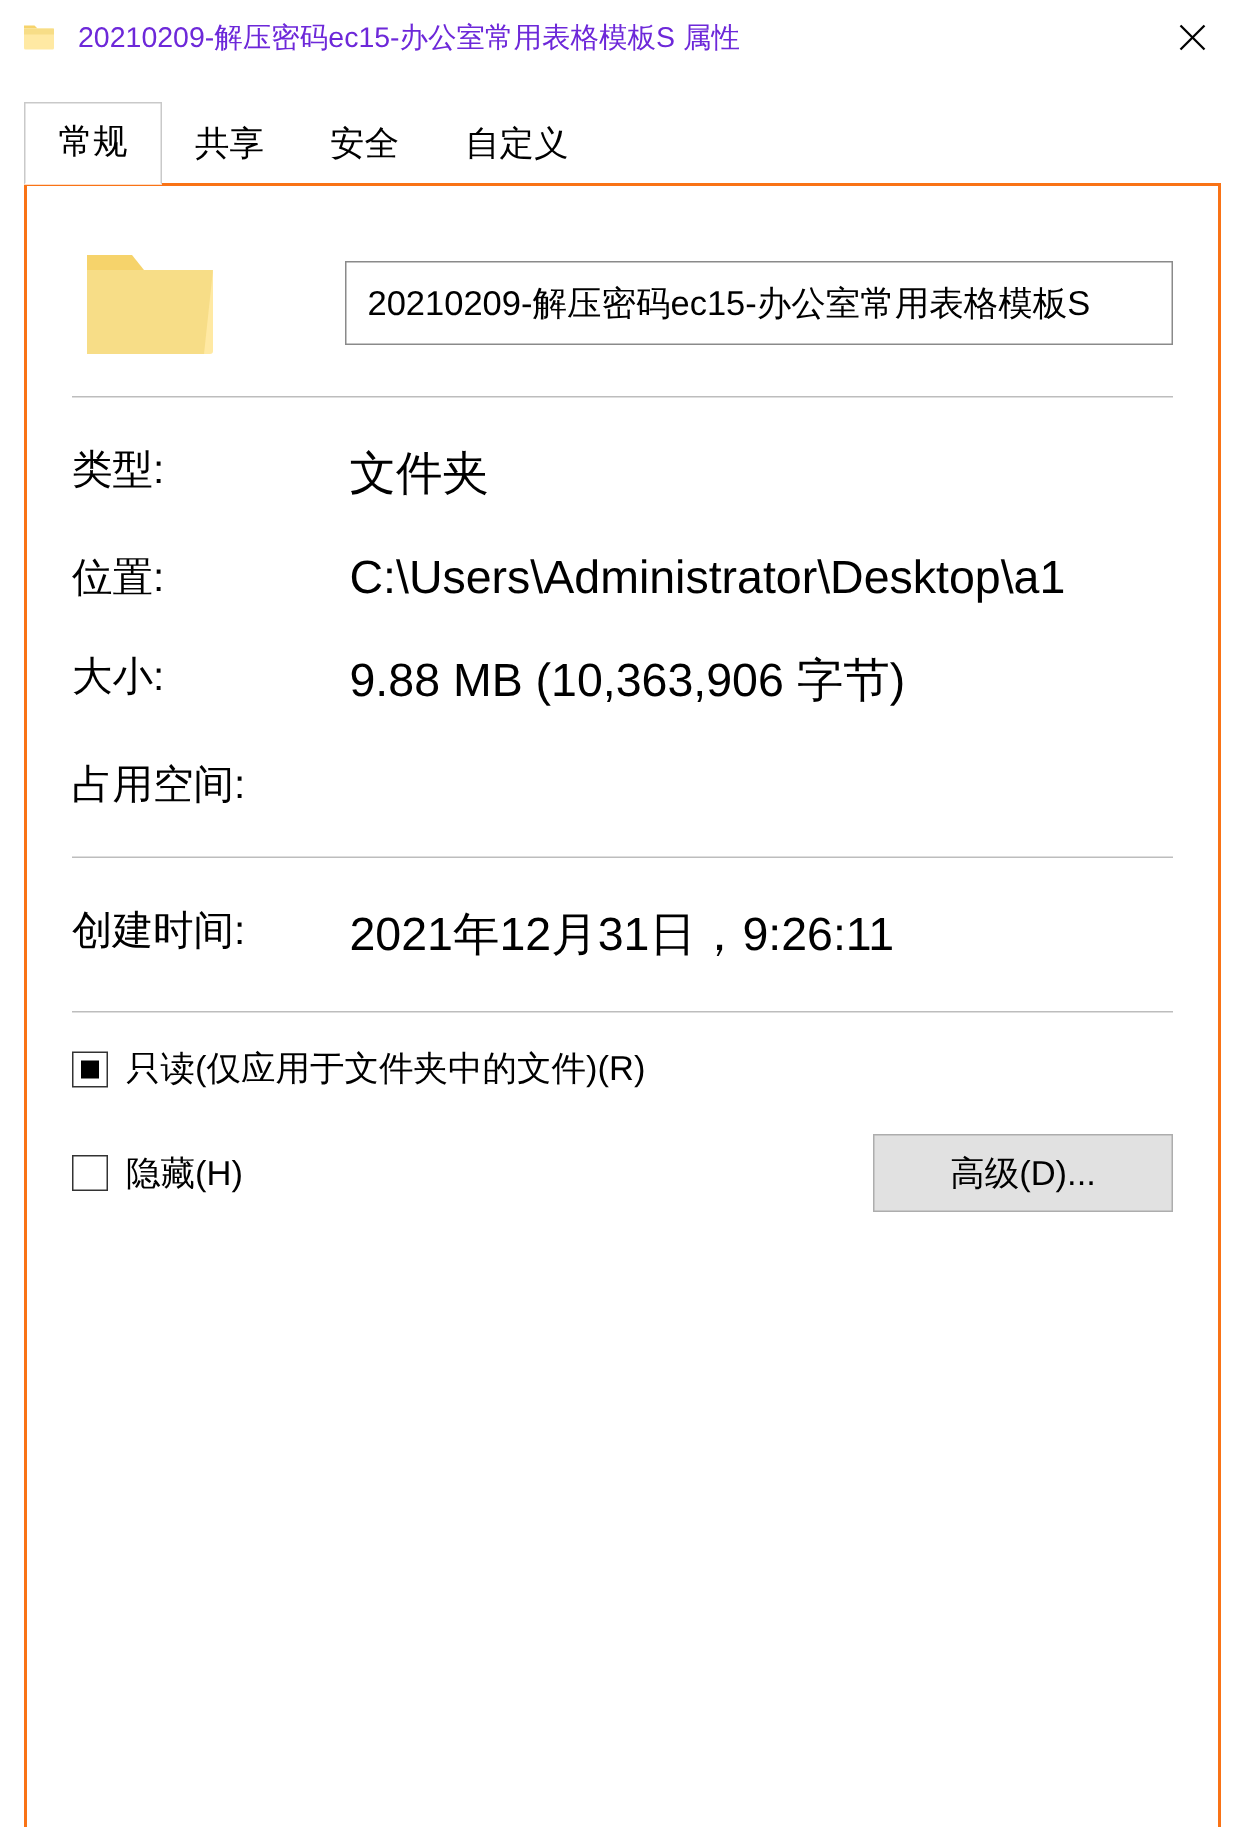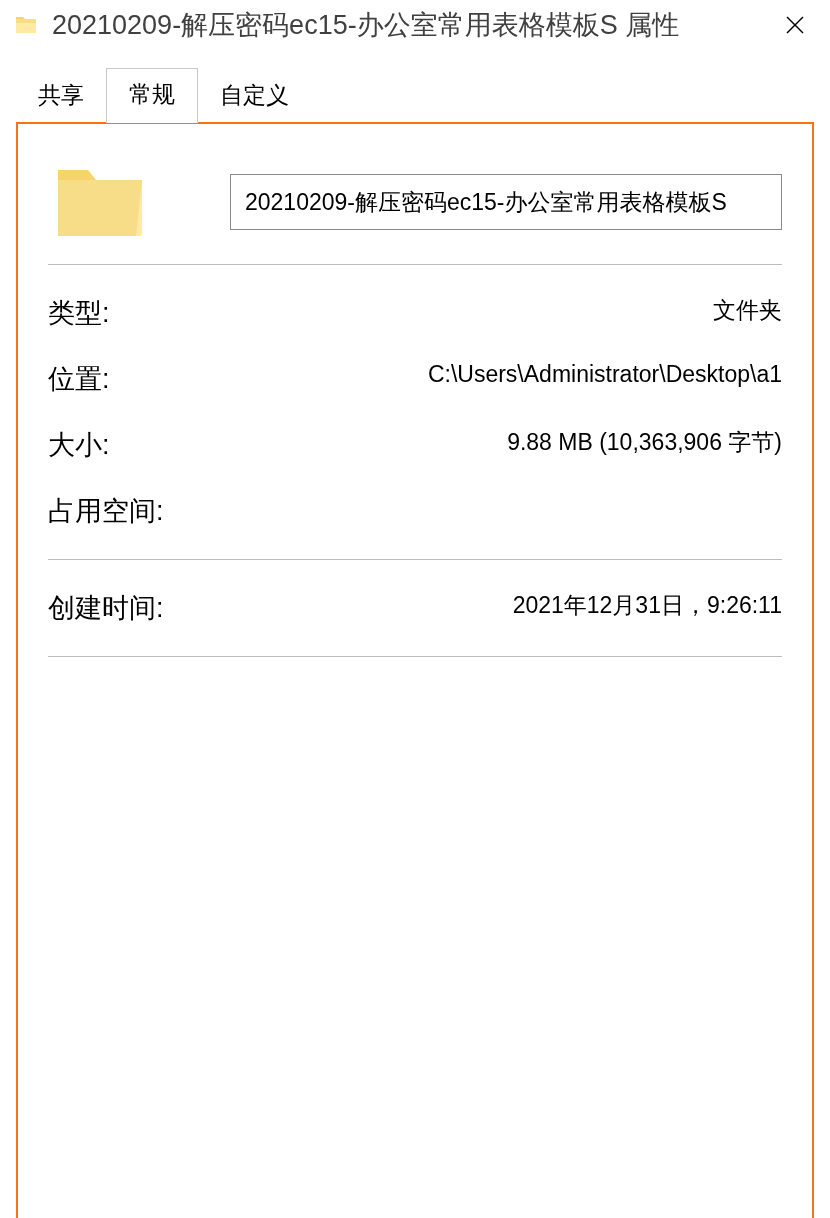--- a/index.html
+++ b/index.html
@@ -21,22 +21,22 @@
     align-items: center;
     padding: 0 0 0 14px;
     position: relative;
   }
   .titlebar .folder-mini {
     width: 24px; height: 24px;
     margin-right: 14px;
     flex: 0 0 auto;
   }
   .titlebar .title-text {
-    font-size: 27px;
-    color: #404040;
+    font-size: 19px;
+    color: #6d28d9;
     white-space: nowrap;
   }
   .titlebar .close-btn {
     position: absolute;
     right: 0; top: 0;
     width: 70px; height: 50px;
     display: flex; align-items: center; justify-content: center;
     font-size: 26px;
     color: #000;
     font-weight: 300;
@@ -111,22 +111,21 @@
     display: flex;
     margin: 30px 0;
   }
   .prop-label {
     width: 185px;
     flex: 0 0 185px;
     font-size: 27px;
   }
   .prop-value {
     flex: 1;
-    font-size: 23px;
-    text-align: right;
+    font-size: 31px;
   }
 
   .attr-row {
     display: flex;
     margin: 22px 0 0 0;
     align-items: flex-start;
   }
   .attr-label {
     width: 185px;
     flex: 0 0 185px;
@@ -211,22 +210,23 @@
     <div class="close-btn">
       <svg width="20" height="20" viewBox="0 0 20 20">
         <line x1="2" y1="2" x2="18" y2="18" stroke="#000" stroke-width="1.5"></line>
         <line x1="18" y1="2" x2="2" y2="18" stroke="#000" stroke-width="1.5"></line>
       </svg>
     </div>
   </div>
 
   <div class="tab-area">
     <div class="tab-strip">
+      <div class="tab active">常规</div>
       <div class="tab">共享</div>
-      <div class="tab active">常规</div>
+      <div class="tab">安全</div>
       <div class="tab">自定义</div>
     </div>
 
     <div class="tab-panel-border">
       <div class="panel">
 
         <div class="header-row">
           <svg class="folder-large folder-svg" viewBox="0 0 96 80">
             <path class="tab" d="M6 8 h30 l8 10 H6 z"></path>
             <rect class="body" x="6" y="18" width="84" height="56" rx="2"></rect>
@@ -262,20 +262,35 @@
         <hr class="sep">
 
         <div class="prop-row">
           <div class="prop-label">创建时间:</div>
           <div class="prop-value">2021年12月31日，9:26:11</div>
         </div>
 
         <hr class="sep">
 
         <div class="attr-row">
+          <div class="attr-right">
+            <div class="checkbox-line">
+              <div class="checkbox-box indeterminate"></div>
+              <span>只读(仅应用于文件夹中的文件)(R)</span>
+            </div>
+            <div class="attr-second-line">
+              <div class="checkbox-line" style="margin-bottom:0;">
+                <div class="checkbox-box"></div>
+                <span>隐藏(H)</span>
+              </div>
+              <div class="adv-btn">
+                <span>高级(D)...</span>
+              </div>
+            </div>
+          </div>
         </div>
 
       </div>
     </div>
   </div>
 
   <div class="button-row">
     <div class="btn default">
       <span>确定</span>
     </div>

